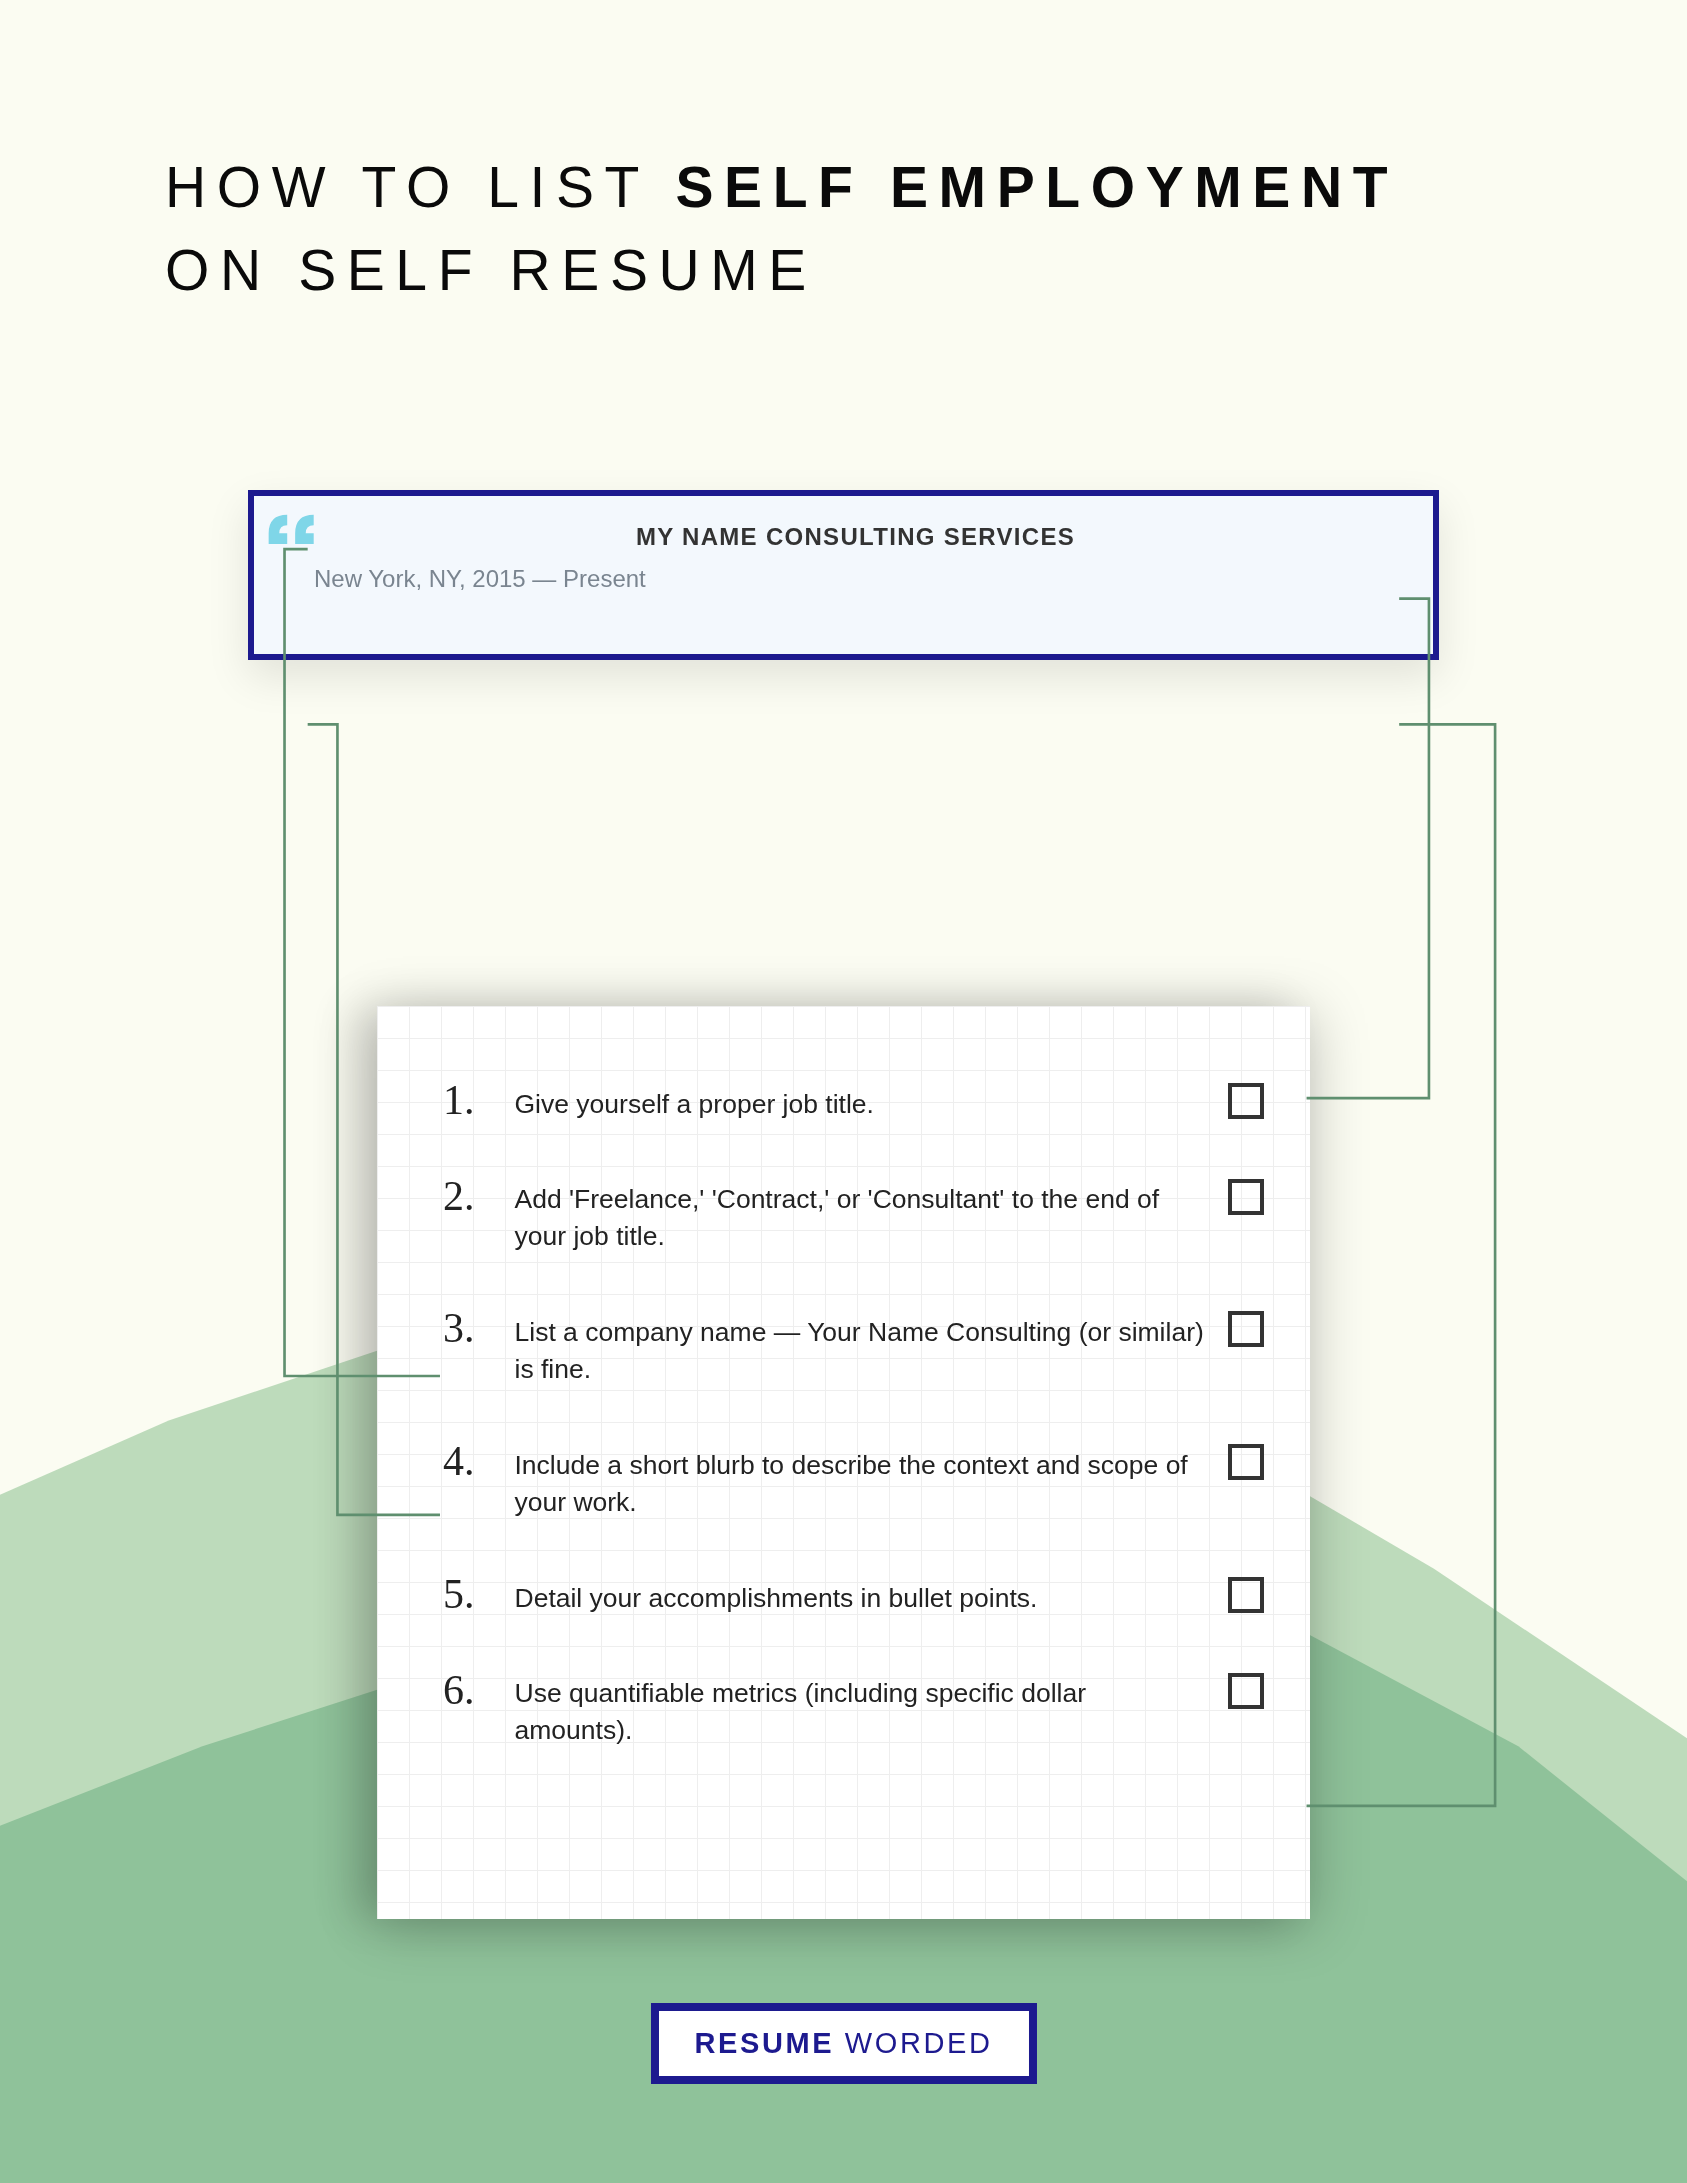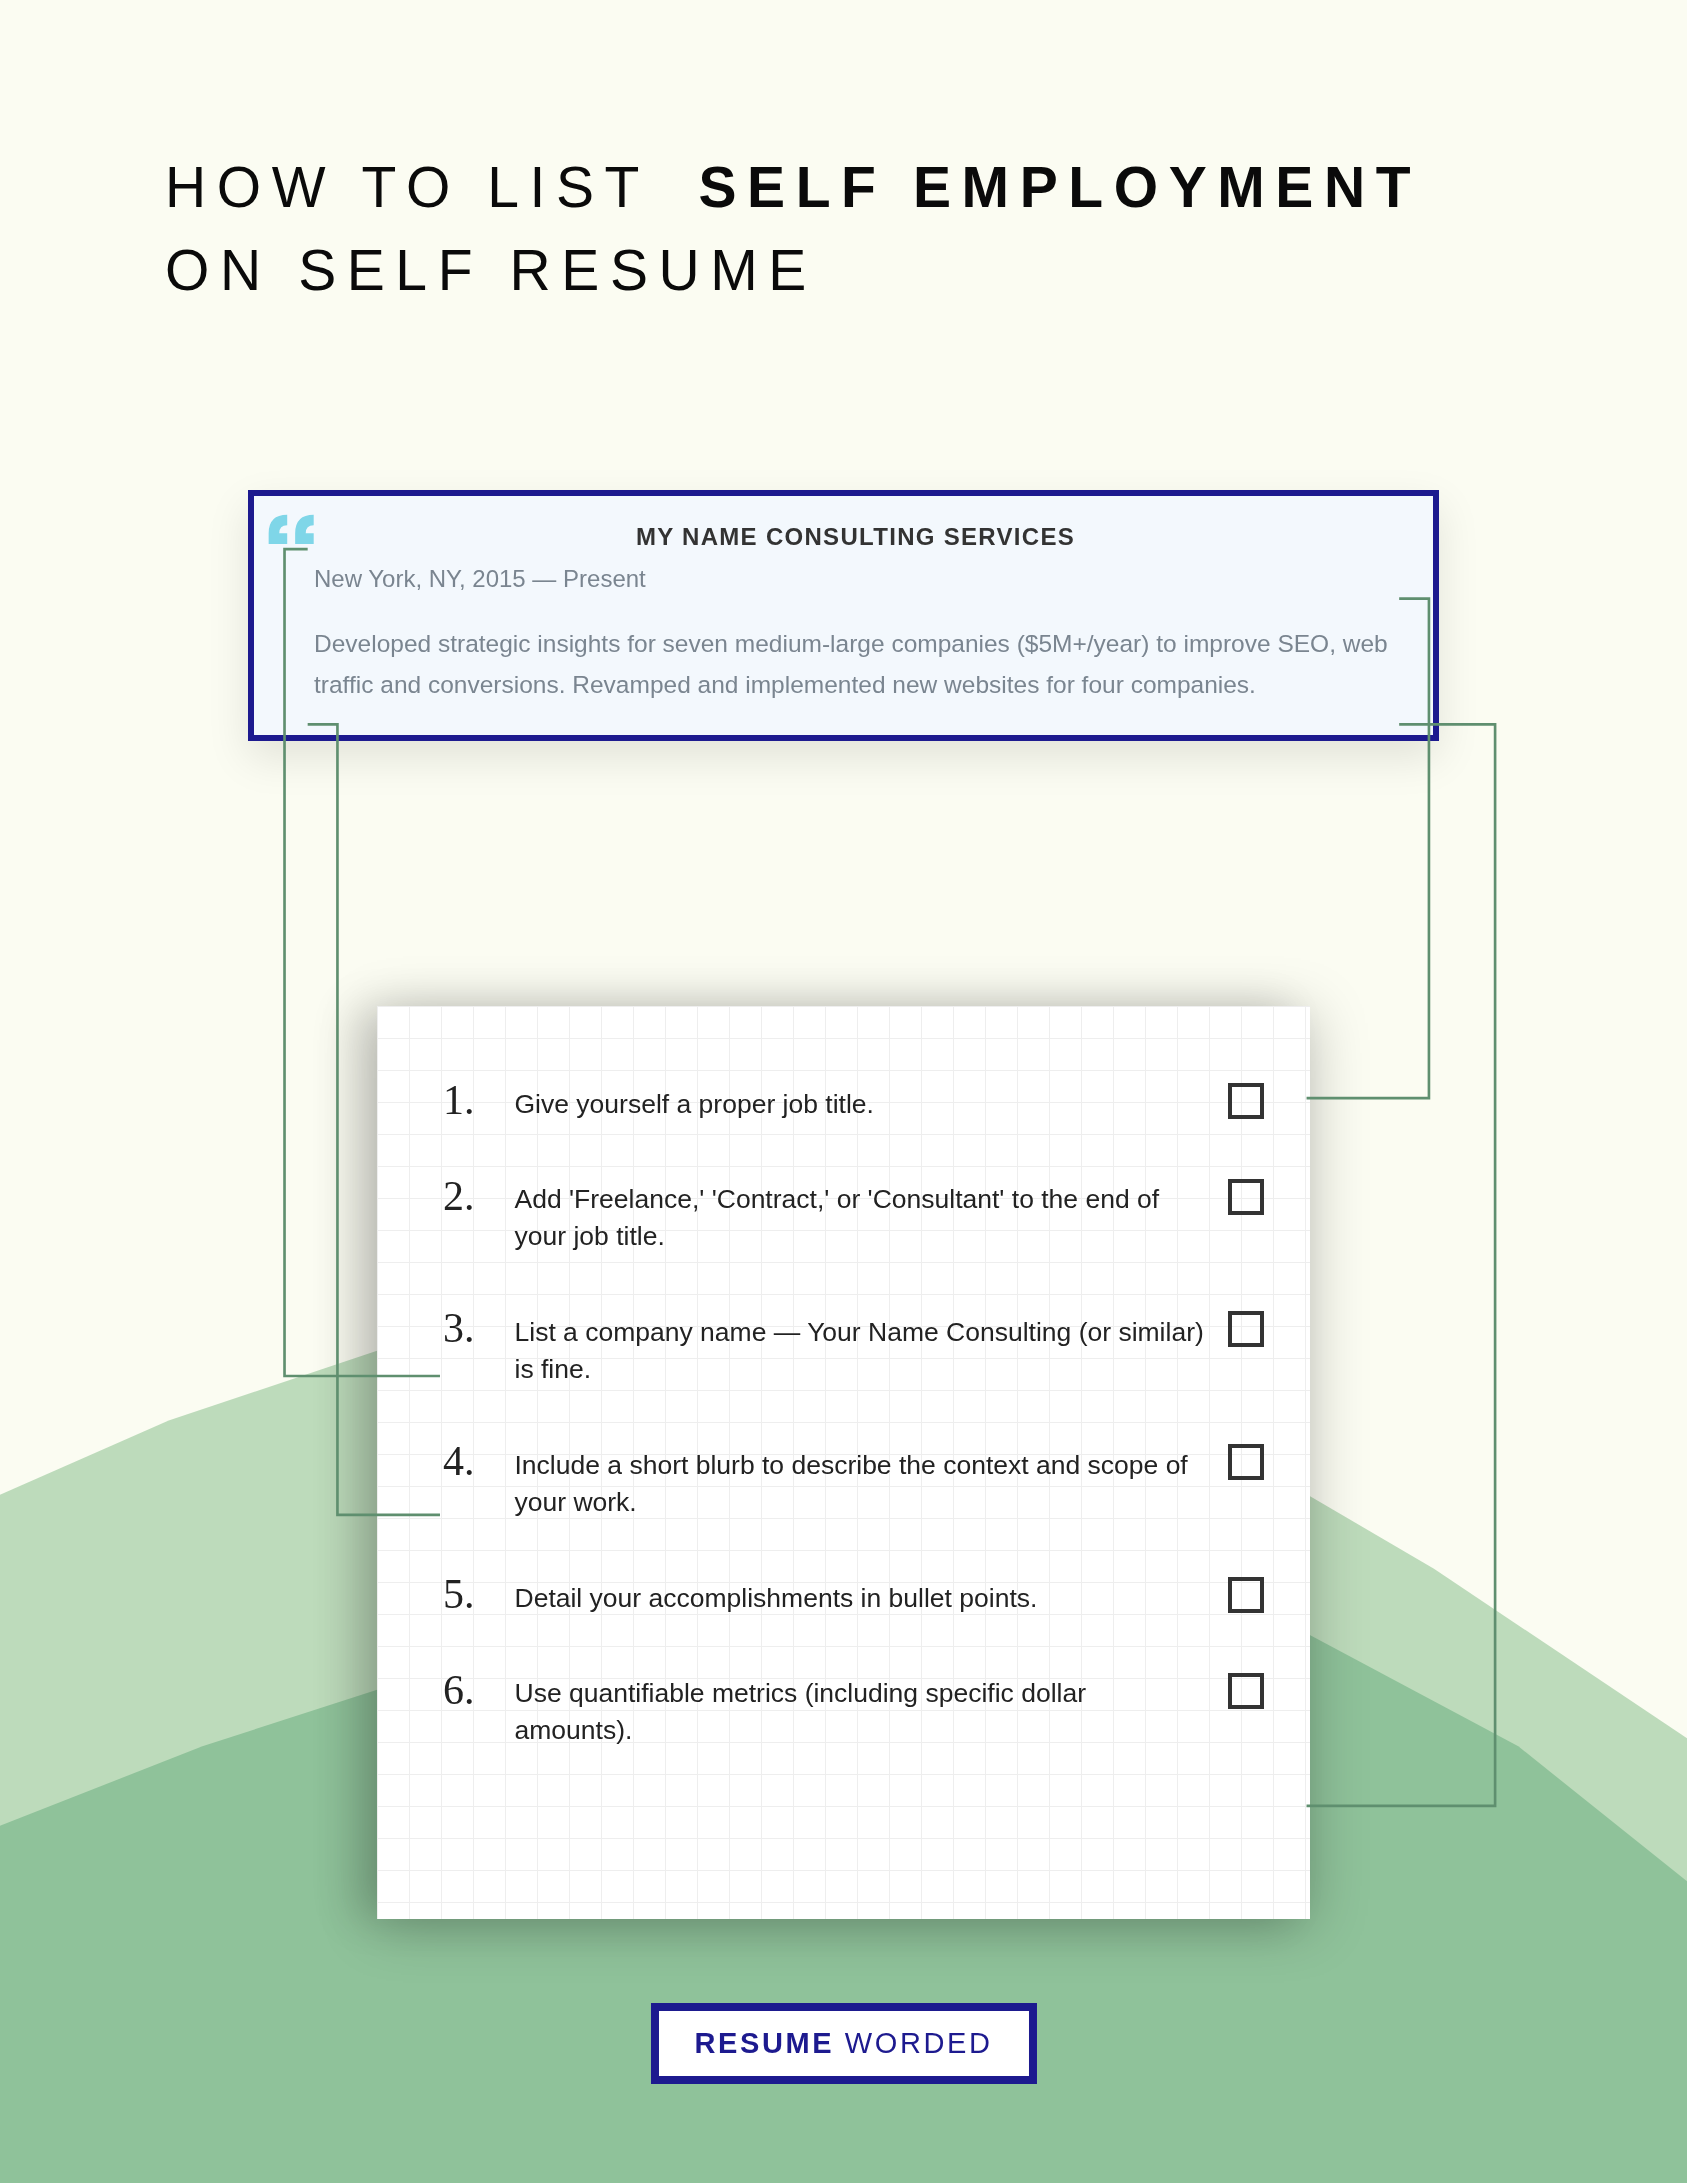--- a/index.html
+++ b/index.html
@@ -37,21 +37,21 @@
     right: 165px;
     z-index: 10;
   }
   .heading h1 {
     font-size: 57px;
     font-weight: 400;
     letter-spacing: 10.6px;
     color: #0a0a0a;
     line-height: 1.45;
   }
-  .heading h1 .bold { font-weight: 800; margin-left: 23px; }
+  .heading h1 .bold { font-weight: 800; }
 
   
   .example {
     position: absolute;
     top: 490px;
     left: 248px;
     width: 1191px;
     background: #f3f8fd;
     border: 6.6px solid #1d1a8f;
     padding: 26.5px 36px 30px 60px;
@@ -184,21 +184,20 @@
 </div>
 
 <div class="example">
   <div class="quote-icon">
     <svg viewBox="0 0 100 70">
         <path d="M5 45 Q5 10 40 10 L40 30 Q25 30 25 45 L40 45 L40 65 L5 65 Z M55 45 Q55 10 90 10 L90 30 Q75 30 75 45 L90 45 L90 65 L55 65 Z" fill="#7fd6e8"></path>
       </svg>
   </div>
   <div class="ex-company">MY NAME CONSULTING SERVICES</div>
   <div class="ex-loc">New York, NY, 2015 — Present</div>
-  <div class="ex-body">Developed strategic insights for seven medium-large companies ($5M+/year) to improve SEO, web traffic and conversions. Revamped and implemented new websites for four companies.</div>
 </div>
 
 <div class="checklist">
   <div class="check-item">
     <div class="check-num">1.</div>
     <div class="check-text">Give yourself a proper job title.</div>
     <div class="check-box"></div>
   </div>
   <div class="check-item">
     <div class="check-num">2.</div>

